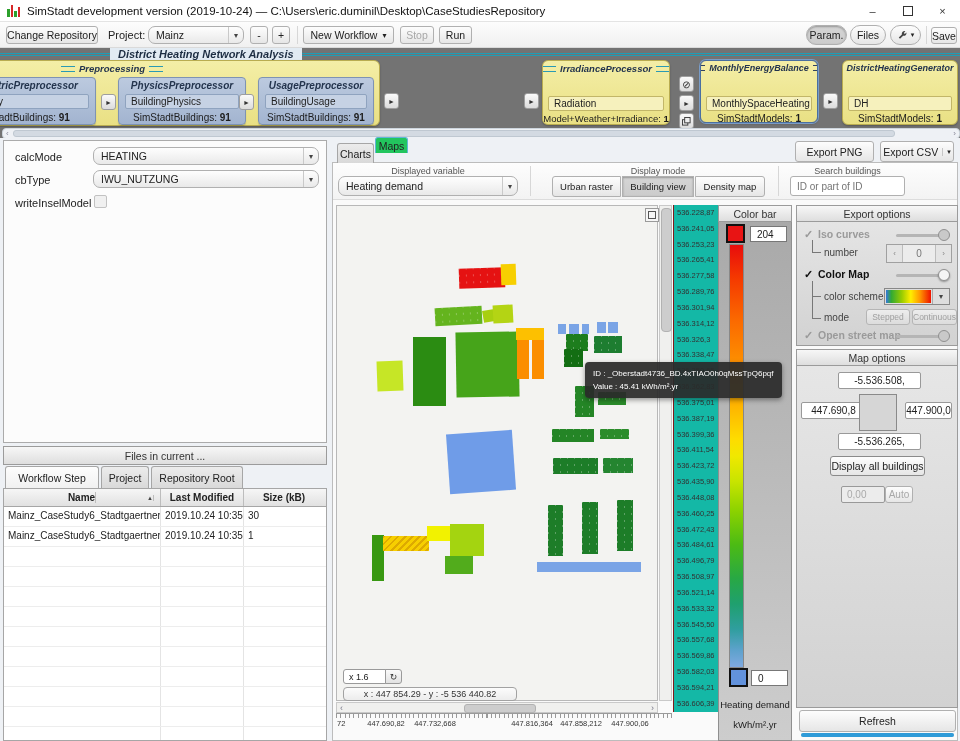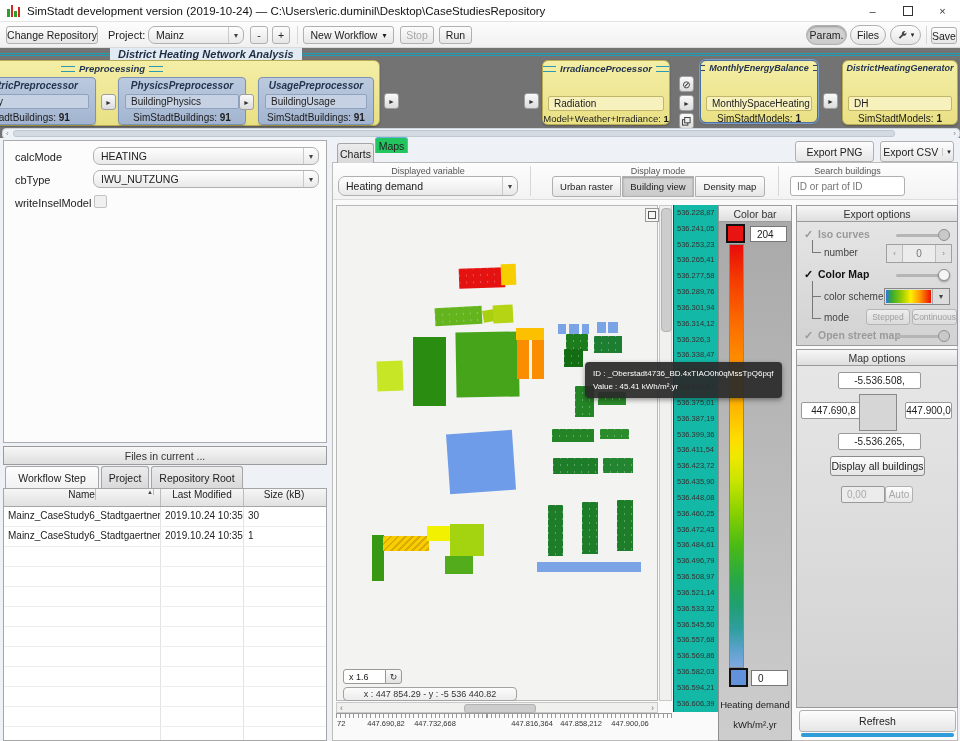--- a/index.html
+++ b/index.html
@@ -66,21 +66,21 @@
   .scar{position:absolute;font-size:8px;color:#889;top:0;line-height:9px}
   
   #params{left:3px;top:140px;width:324px;height:303px;background:#fcfcfc;border:1px solid #ababab}
   
   .tab{position:absolute;box-sizing:border-box;display:flex;align-items:center;justify-content:center;
        font-size:10.5px;color:#222;background:linear-gradient(#ececec,#d9d9d9);
        border:1px solid #a6a6a6;border-radius:3px 3px 0 0;border-bottom:none}
   .tab.on{background:linear-gradient(#fdfdfd,#f1f1f1)}
   #fhead{left:3px;top:488px;width:324px;height:19px;background:linear-gradient(#f6f6f6,#e1e1e1);
          border:1px solid #a6a6a6;display:flex}
-  #fhead span{display:flex;align-items:flex-start;justify-content:center;font-weight:normal;font-size:10px;
+  #fhead span{display:flex;align-items:center;justify-content:center;font-weight:bold;font-size:10px;
               color:#222;border-right:1px solid #bdbdbd;box-sizing:border-box;position:relative}
   #frows{left:3px;top:507px;width:324px;height:234px;background:#fff;border:1px solid #a6a6a6;border-top:none;overflow:hidden}
   .frow{height:19px;border-bottom:1px solid #ededed;display:flex;font-size:10px;color:#222}
   .frow span{display:block;overflow:hidden;white-space:nowrap;box-sizing:border-box;padding:3px 0 0 4px}
   .frow .c1{width:157px;border-right:1px solid #e4e4e4}
   .frow .c2{width:83px;border-right:1px solid #e4e4e4}
   .frow .c3{width:80px}
   
   #mappanel{left:332px;top:162px;width:626px;height:579px;background:#fafafa;border:1px solid #bcbcbc}
   #maptoolrow{left:333px;top:163px;width:624px;height:37px;background:linear-gradient(#fdfdfd,#f3f3f3);

